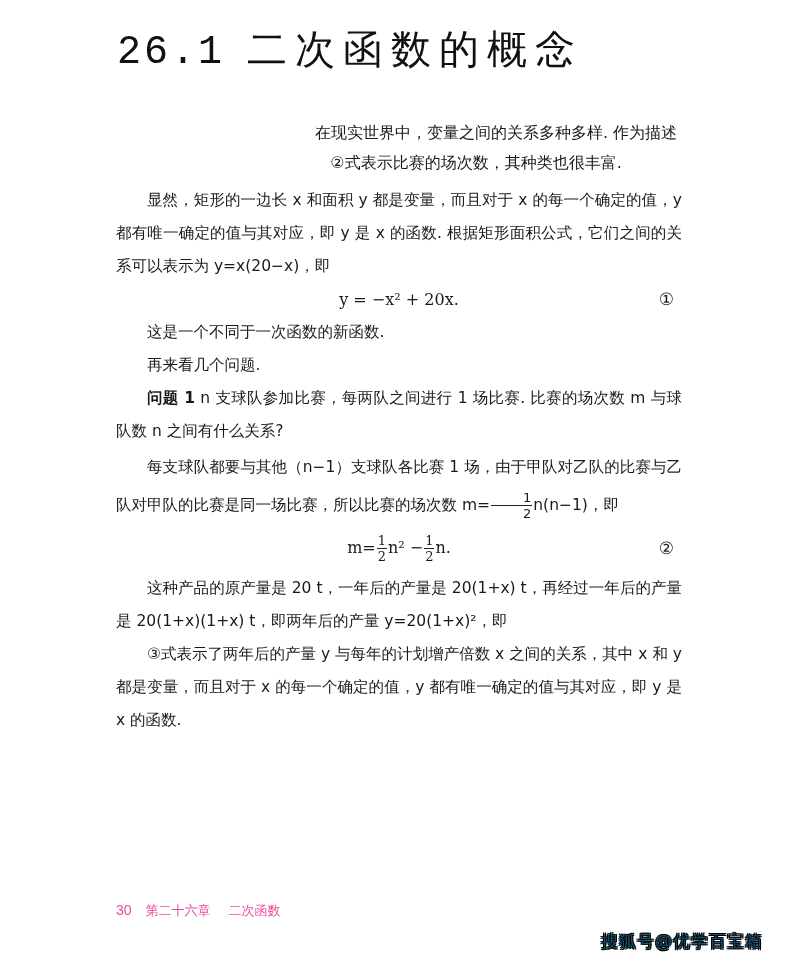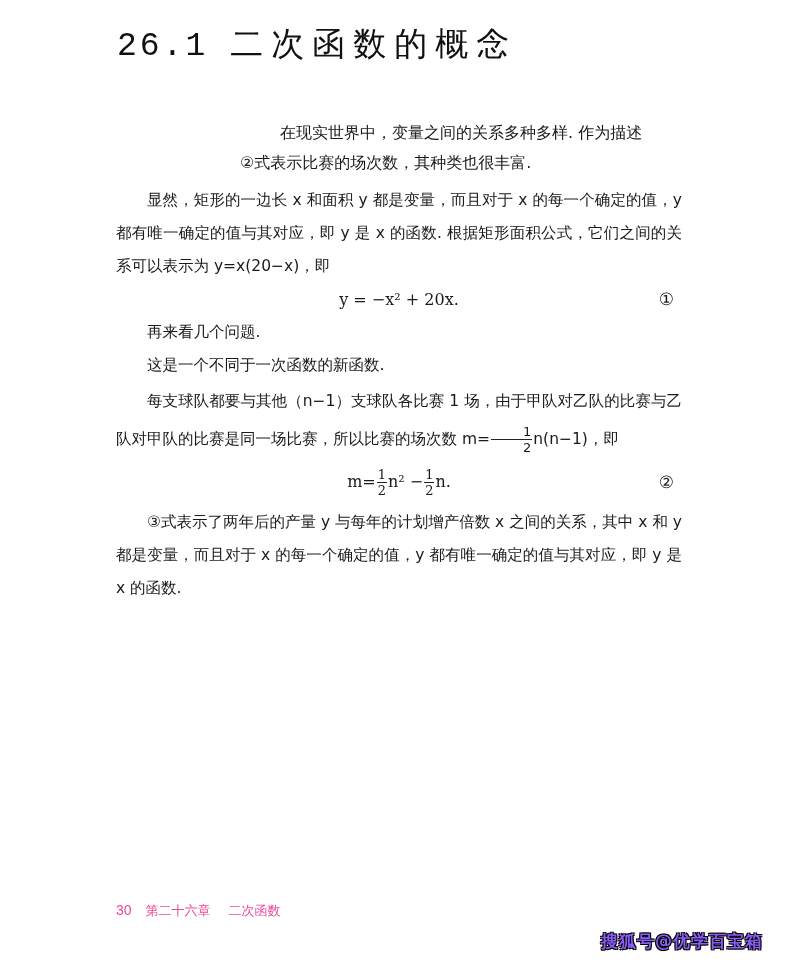--- a/index.html
+++ b/index.html
@@ -3,29 +3,30 @@
 <meta charset="utf-8">
 <style>
   html, body { margin: 0; padding: 0; background: #ffffff; }
   body {
     width: 785px; height: 960px; position: relative; overflow: hidden;
     font-family: "DejaVu Serif", "Liberation Serif", serif;
     color: #1a1a1a;
   }
   .title {
     position: absolute; left: 117px; top: 22px;
-    font-size: 33px; letter-spacing: 3px; color: #111;
+    font-size: 40px; letter-spacing: 3px; color: #111;
   }
   .title .num { font-family: "Liberation Mono", "DejaVu Sans Mono", monospace; margin-right: 22px; }
   .title .name { letter-spacing: 8px; }
 
   .intro {
-    position: absolute; left: 240px; top: 118px; width: 440px;
+    position: absolute; left: 256px; top: 118px; width: 440px;
     font-size: 16px; line-height: 30px;
     font-family: "DejaVu Sans", "Liberation Sans", sans-serif;
+    text-align: center;
   }
   .intro p { margin: 0; }
   .intro .l1 { text-indent: 40px; }
 
   .body {
     position: absolute; left: 116px; top: 184px; width: 566px;
     font-size: 15.5px; line-height: 33px;
     font-family: "DejaVu Sans", "Liberation Sans", sans-serif;
   }
   .p { margin: 0; text-indent: 31px; text-align: justify; }
@@ -42,21 +43,21 @@
   .frac .n { border-bottom: 1px solid #222; padding: 0 1px; }
 
   .footer {
     position: absolute; left: 116px; top: 902px;
     font-size: 13px; font-family: "DejaVu Sans", "Liberation Sans", sans-serif; color: #ec4899;
   }
   .footer .pg { margin-right: 14px; font-family: "Liberation Sans", sans-serif; font-size: 14px; }
   .footer .ch { margin-right: 18px; }
   .watermark {
     position: absolute; right: 22px; top: 930px;
-    font-size: 17px; color: #8b5cf6; font-weight: bold;
+    font-size: 17px; color: #0c4a6e; font-weight: normal;
     font-family: "DejaVu Sans", "Liberation Sans", sans-serif;
     text-shadow: 1px 1px 0 #000, -1px -1px 0 #000, 1px -1px 0 #000, -1px 1px 0 #000;
     letter-spacing: 1px;
   }
 </style>
 </head>
 <body>
 
 <div class="title">
   <span class="num">26.1</span><span class="name">二次函数的概念</span>
@@ -66,27 +67,29 @@
   <p class="l1">在现实世界中，变量之间的关系多种多样. 作为描述</p>
   <p>②式表示比赛的场次数，其种类也很丰富.</p>
 </div>
 
 <div class="body">
   <p class="p">显然，矩形的一边长 x 和面积 y 都是变量，而且对于 x 的每一个确定的值，y 都有唯一确定的值与其对应，即 y 是 x 的函数. 根据矩形面积公式，它们之间的关系可以表示为 y=x(20−x)，即</p>
   <div class="eq">
     <span>y = −x² + 20x.</span>
     <span class="tag">①</span>
   </div>
+  <p class="p">这是一个不同于一次函数的新函数.</p>
   <p class="p">再来看几个问题.</p>
-  <p class="p">这是一个不同于一次函数的新函数.</p>
+  <p class="p"><span class="bold">问题 1</span><span>  n 支球队参加比赛，每两队之间进行 1 场比赛. 比赛的场次数 m 与球队数 n 之间有什么关系?</span></p>
   <p class="p" style="line-height:38px"><span>每支球队都要与其他（n−1）支球队各比赛 1 场，由于甲队对乙队的比赛与乙队对甲队的比赛是同一场比赛，所以比赛的场次数 m=</span><span class="frac"><span class="n">1</span><span>2</span></span><span>n(n−1)，即</span></p>
   <div class="eq tall">
     <span>m=</span><span class="frac"><span class="n">1</span><span>2</span></span><span>n² −</span><span class="frac"><span class="n">1</span><span>2</span></span><span>n.</span>
     <span class="tag">②</span>
   </div>
+  <p class="p">这种产品的原产量是 20 t，一年后的产量是 20(1+x) t，再经过一年后的产量是 20(1+x)(1+x) t，即两年后的产量 y=20(1+x)²，即</p>
   <p class="p">③式表示了两年后的产量 y 与每年的计划增产倍数 x 之间的关系，其中 x 和 y 都是变量，而且对于 x 的每一个确定的值，y 都有唯一确定的值与其对应，即 y 是 x 的函数.</p>
 </div>
 
 <div class="footer">
   <span class="pg">30</span><span class="ch">第二十六章</span><span>二次函数</span>
 </div>
 
 <div class="watermark">搜狐号@优学百宝箱</div>
 
 </body></html>

